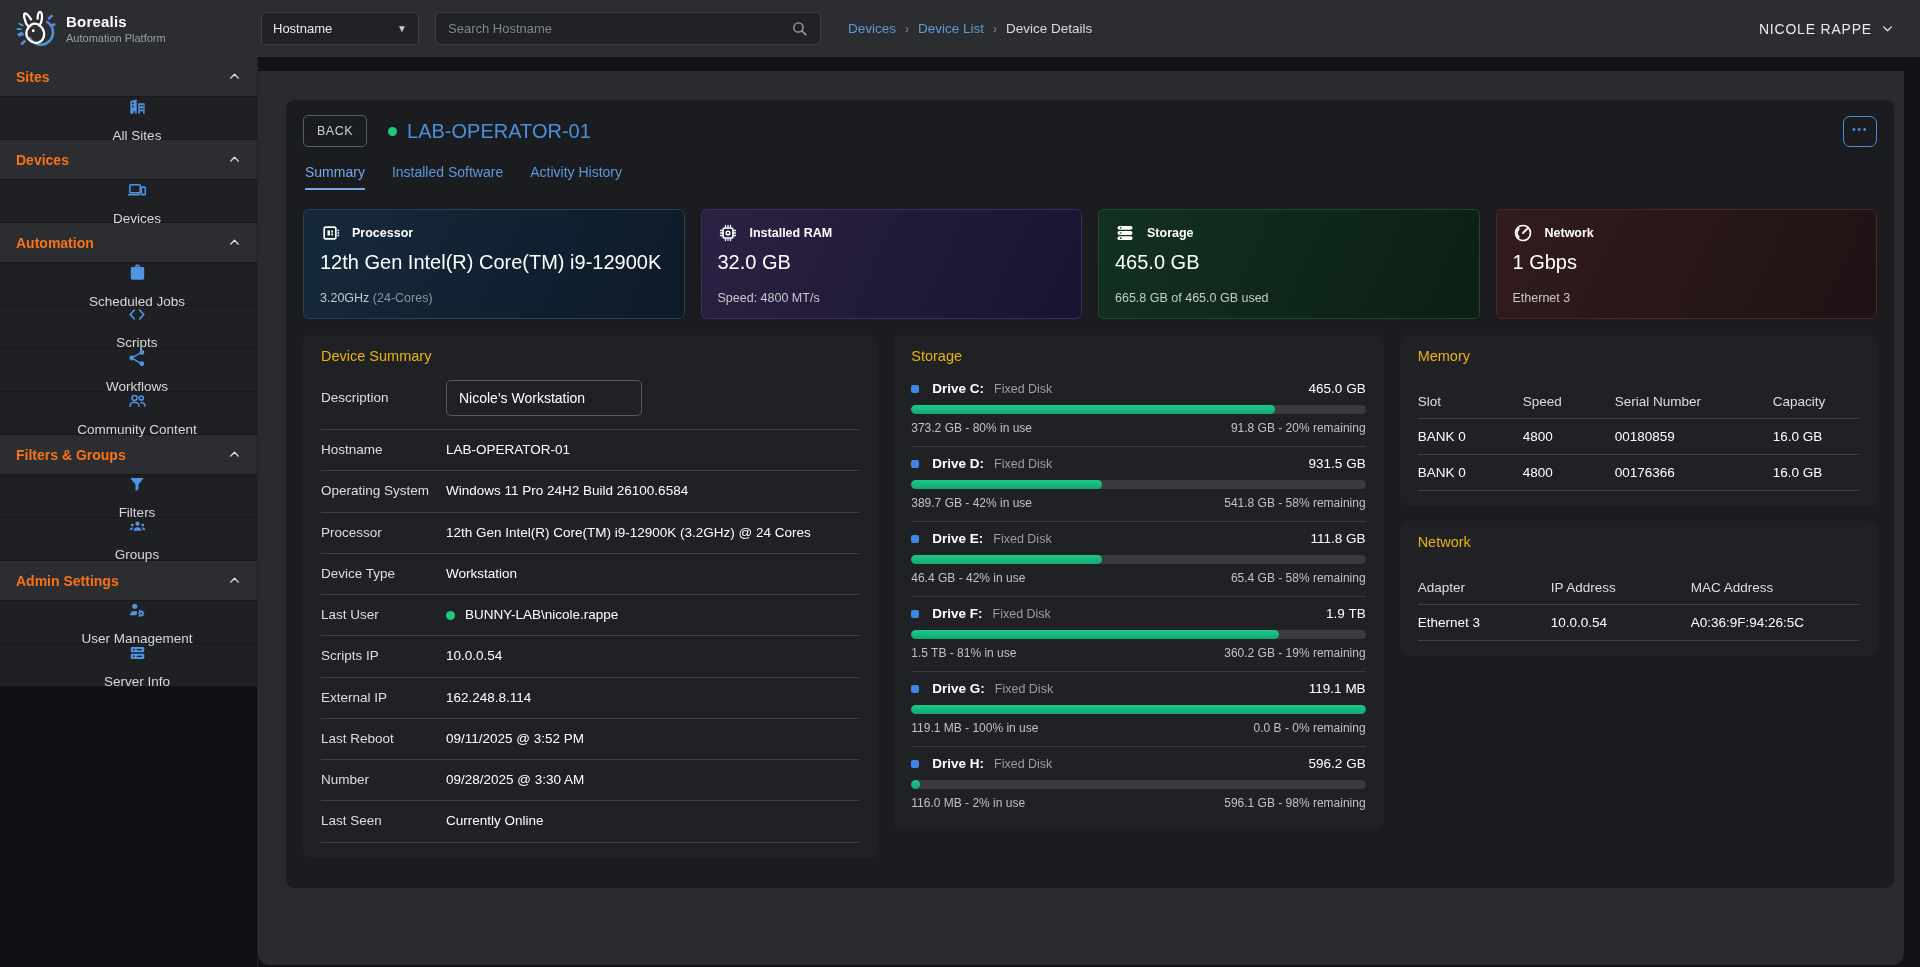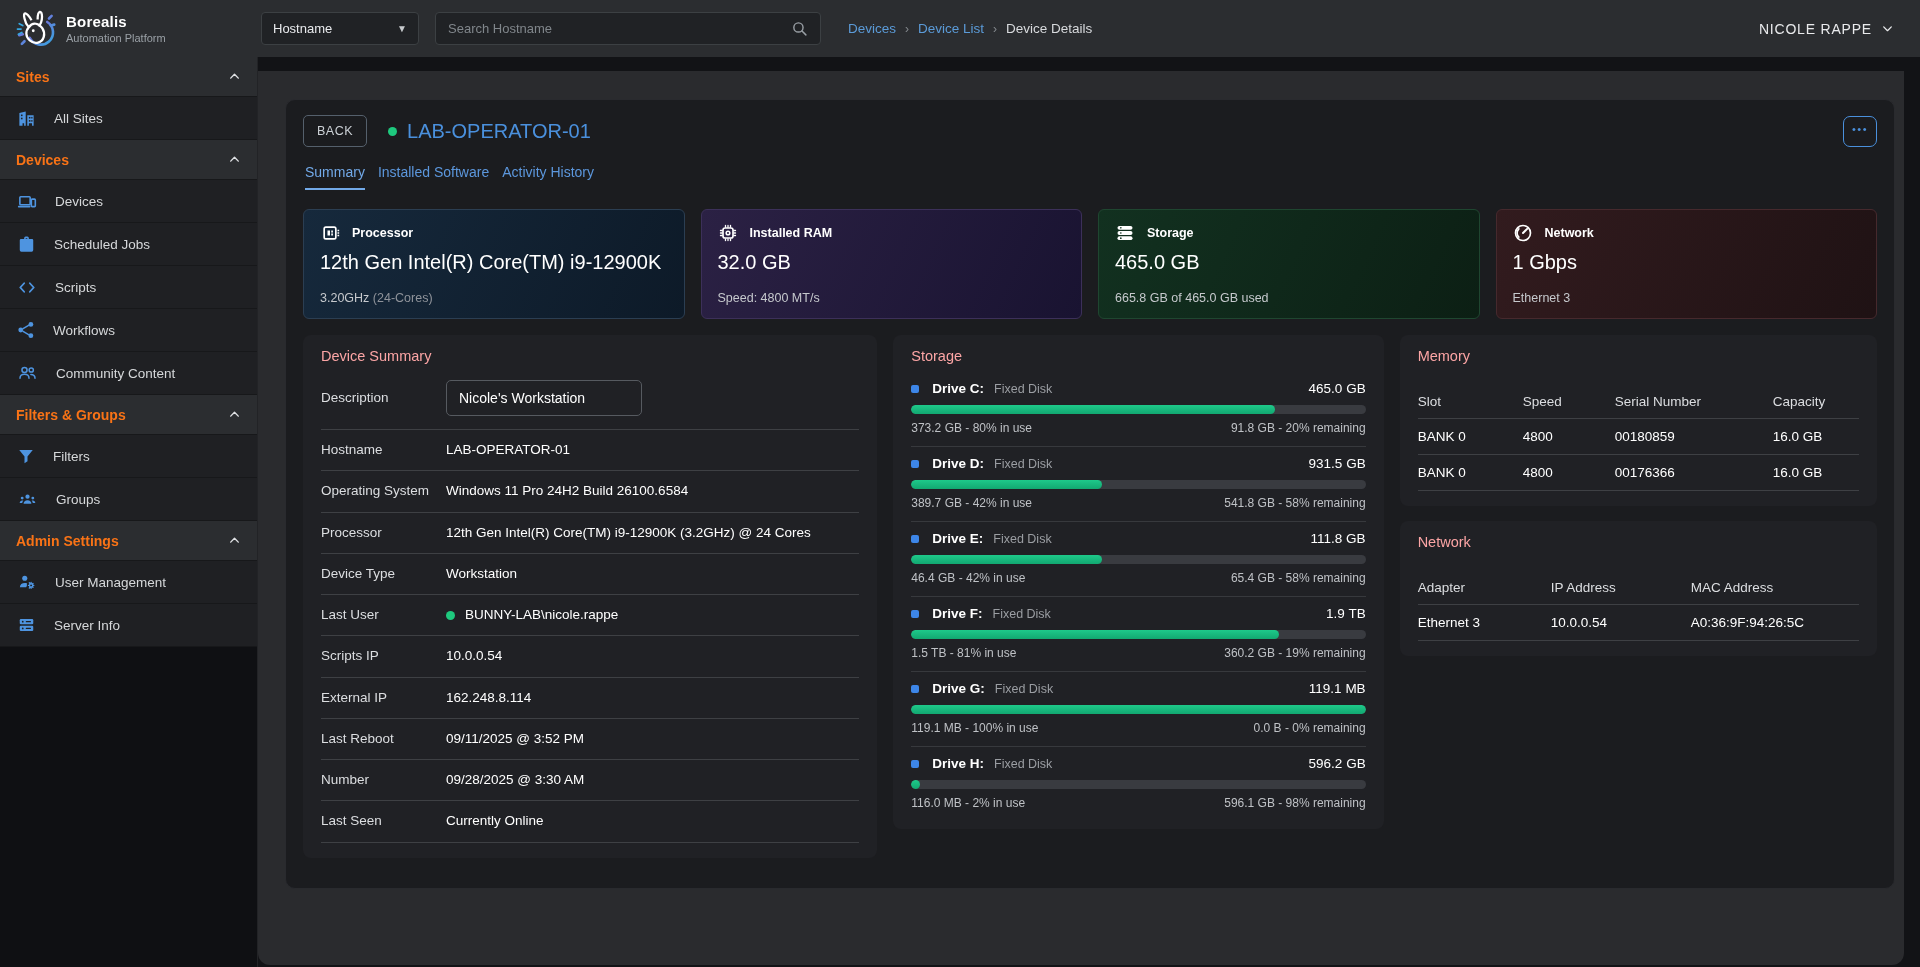--- a/index.html
+++ b/index.html
@@ -27,59 +27,59 @@
   .crumb-current { color:#d8dadd; }
   .user-menu { margin-left:auto; margin-right:26px; display:flex; align-items:center; gap:9px; cursor:pointer; }
   .user-name { color:#e9eaec; font-size:14px; font-weight:500; letter-spacing:.8px; }
 
   
   .sidebar { position:absolute; left:0; top:57px; width:258px; height:910px; background:#0f1013;
     border-right:1px solid #222326; }
   .nav-header { height:40px; background:#2b2d30; display:flex; align-items:center; justify-content:space-between;
     padding:0 16px; border-bottom:1px solid #17181a; cursor:pointer; }
   .nav-header span { color:#f97316; font-size:14px; font-weight:bold; }
-  .nav-item { height:43px; background:#1f2023; display:flex; align-items:center; gap:18px;
-    padding-left:17px; border-bottom:1px solid #17181a; cursor:pointer; }
+  .nav-item { height:43px; background:#1f2023; display:flex; align-items:center; gap:12px;
+    padding-left:17px; border-bottom:1px solid #17181a; cursor:pointer;flex-direction:column; }
   .nav-item span { color:#d6d8da; font-size:13.5px; }
   .nav-item svg { flex:none; }
 
   
   .wrapper { position:absolute; left:258px; top:71px; width:1646px; height:894px;
     background:#2a2b2e; border-radius:0 0 12px 12px; }
   .panel-main { position:absolute; left:27px; top:28px; width:1610px; height:790px;
     background:#1b1c1f; border:1px solid #292a2e; border-radius:10px; padding:15px 17px; }
 
   .detail-header { display:flex; align-items:center; }
   .back-btn { background:transparent; border:1px solid #55606c; border-radius:5px; color:#ccd1d6;
     font-size:12.5px; letter-spacing:.5px; padding:8px 13px; cursor:pointer; font-family:inherit; }
   .status-dot { width:9px; height:9px; border-radius:50%; background:#1ec97e; margin:0 10px 0 21px; }
   .device-title { color:#4a90dd; font-size:20px; font-weight:400; }
   .more-btn { margin-left:auto; width:34px; height:31px; border:1.5px solid #4a90dd; border-radius:7px;
     background:transparent; color:#4a90dd; font-size:11px; letter-spacing:1.5px; cursor:pointer;
     display:flex; align-items:center; justify-content:center; padding-bottom:4px; }
 
-  .tabs { display:flex; gap:13px; margin-top:17px; padding-left:2px; }
+  .tabs { display:flex; gap:27px; margin-top:17px; padding-left:2px; }
   .tab { font-size:14px; color:#5c97dd; padding-bottom:8px; cursor:pointer; }
   .tab.active { color:#72a9e8; border-bottom:2px solid #72a9e8; }
 
   .cards { display:flex; gap:16px; margin-top:19px; }
   .card { flex:1; height:110px; border-radius:6px; padding:13px 16px; display:flex; flex-direction:column; }
   .card-head { display:flex; align-items:center; gap:12px; }
   .card-label { color:#ffffff; font-size:12.5px; font-weight:bold; }
   .card-value { color:#ffffff; font-size:20px; margin-top:8px; }
   .card-foot { margin-top:auto; font-size:12.5px; color:#c6c9cd; }
   .card-foot .dim { color:#8f939a; }
   .card.processor { background:linear-gradient(115deg,#16293c,#0d1a28); border:1px solid #2b3e52; }
   .card.ram       { background:linear-gradient(115deg,#2b2144,#191331); border:1px solid #3c3059; }
   .card.storage   { background:linear-gradient(115deg,#123120,#0c1f14); border:1px solid #1f4630; }
   .card.network   { background:linear-gradient(115deg,#321b1e,#1f1214); border:1px solid #46292d; }
 
   .panels { display:flex; gap:16px; margin-top:16px; align-items:flex-start; }
   .panel { background:#202125; border-radius:8px; padding:13px 18px 15px; }
-  .panel-title { color:#fca5a5; font-size:14.5px; }
+  .panel-title { color:#eab308; font-size:14.5px; }
   .ds { width:575px; min-height:514px; }
   .st { width:491px; }
   .rightcol { width:478px; display:flex; flex-direction:column; gap:15px; }
   .rightcol .panel { width:100%; }
 
   
   .desc-row { display:flex; align-items:center; margin-top:12px; padding:4px 0 13px;
     border-bottom:1px solid #3e4044; }
   .ds-label { width:125px; flex:none; color:#dcdee1; font-size:13.5px; line-height:1.45; padding-right:8px; }
   .desc-input { width:196px; background:transparent; border:1px solid #565a60; border-radius:5px;
@@ -202,20 +202,26 @@
   </div>
   <div class="nav-item">
     <svg width="20" height="19" viewBox="0 0 24 24">
       <rect x="3" y="6" width="13" height="10" rx="1" fill="none" stroke="#4e94e0" stroke-width="2"></rect>
       <path d="M1.5 18.5 h14" stroke="#4e94e0" stroke-width="2" stroke-linecap="round"></path>
       <rect x="17.5" y="9" width="5" height="9.5" rx="1" fill="none" stroke="#4e94e0" stroke-width="2"></rect>
     </svg>
     <span>Devices</span>
   </div>
 
+  <div class="nav-header">
+    <span>Automation</span>
+    <svg width="13" height="13" viewBox="0 0 24 24">
+      <path d="M5 15 l7-7 7 7" fill="none" stroke="#dfe1e4" stroke-width="2.6" stroke-linecap="round" stroke-linejoin="round"></path>
+      </svg>
+  </div>
   <div class="nav-item">
     <svg width="19" height="19" viewBox="0 0 24 24" fill="#4e94e0">
       <path d="M9 5V4a2 2 0 0 1 2-2h2a2 2 0 0 1 2 2v1h4a1.5 1.5 0 0 1 1.5 1.5V19a2 2 0 0 1-2 2H5.5a2 2 0 0 1-2-2V6.5A1.5 1.5 0 0 1 5 5h4zm2-1v1h2V4h-2z"></path>
     </svg>
     <span>Scheduled Jobs</span>
   </div>
   <div class="nav-item">
     <svg width="20" height="17" viewBox="0 0 24 24">
       <path d="M8 6 L2.5 12 L8 18 M16 6 L21.5 12 L16 18" fill="none" stroke="#4e94e0" stroke-width="2.6" stroke-linecap="round" stroke-linejoin="round"></path>
     </svg>

